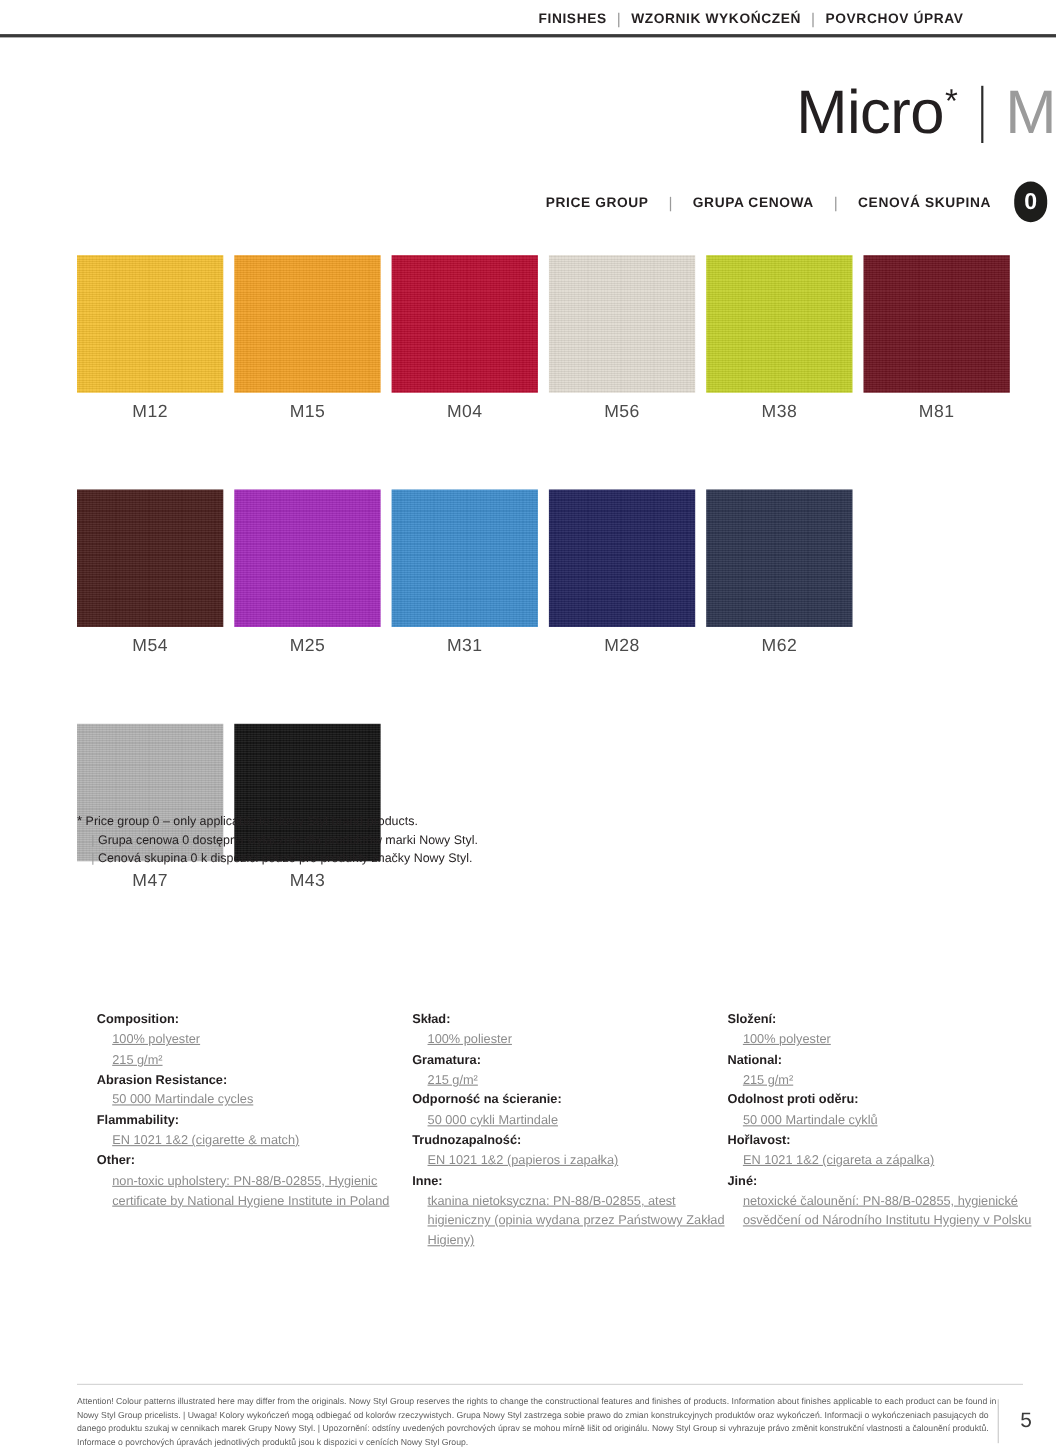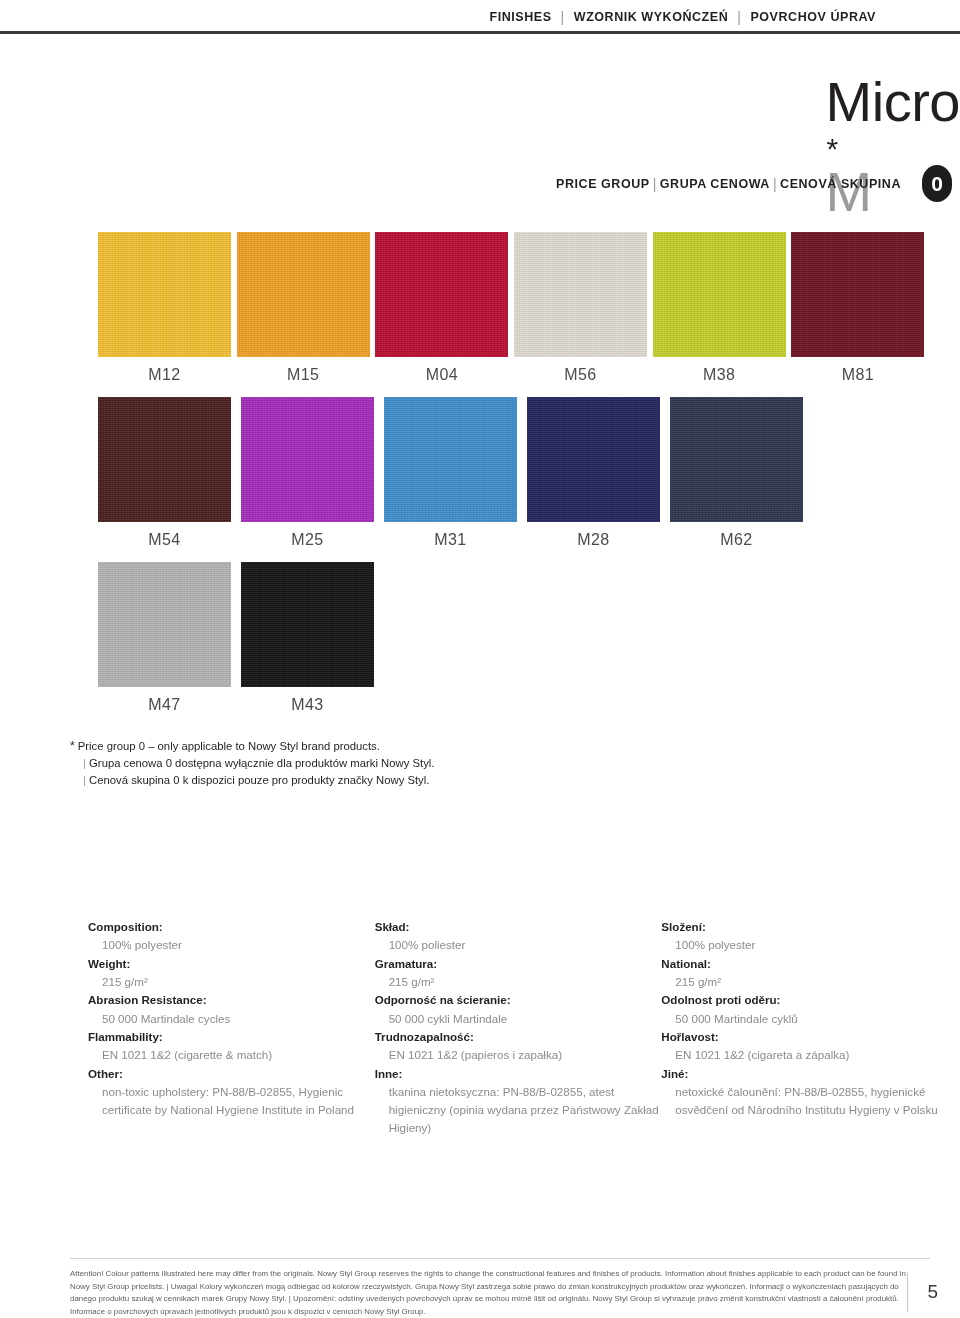--- a/index.html
+++ b/index.html
@@ -16,38 +16,38 @@
     display:flex;align-items:center;justify-content:flex-end;
     padding-right:0;box-sizing:border-box;
   }
   .topbar-inner{display:flex;align-items:center;gap:9px;
     font-size:12.5px;font-weight:bold;letter-spacing:.55px;color:#231f20;}
   .sep{color:#9a9a9a;font-weight:normal;font-size:14px;line-height:1;}
   .rule-top{position:absolute;top:31px;left:0;width:960px;height:3px;background:#3a3a3a;}
 
   
   .title-wrap{position:absolute;top:74px;right:0;display:flex;align-items:flex-start;
-    height:62px;line-height:1;flex-direction:column;}
+    height:62px;line-height:1;}
   .title-main{font-size:56px;font-weight:300;color:#231f20;letter-spacing:-0.5px;
     font-family:"Liberation Sans", sans-serif;}
   .title-star{font-size:30px;color:#231f20;vertical-align:super;position:relative;top:4px;left:1px;}
   .title-divider{width:2px;height:52px;background:#2b2b2b;margin:4px 20px 0 22px;}
   .title-second{font-size:56px;font-weight:300;color:#9b9b9b;letter-spacing:-0.5px;}
 
   
   .pricegroup{position:absolute;top:165px;right:8px;display:flex;align-items:center;gap:9px;}
-  .pg-text{display:flex;align-items:center;gap:3px;
+  .pg-text{display:flex;align-items:center;gap:18px;
     font-size:12.5px;font-weight:bold;letter-spacing:.55px;color:#231f20;}
   .pg-badge{width:30px;height:37px;border-radius:16px/18px;background:#1d1d1b;
     color:#ffffff;display:flex;align-items:center;justify-content:center;
     font-size:21px;font-weight:600;margin-left:12px;}
 
   
   .grid{position:absolute;top:232px;left:70px;width:860px;}
-  .row{display:flex;height:165px;margin-left:28px;}
+  .row{display:flex;height:213px;}
   .cell{width:143px;}
   .chip{width:133px;height:125px;position:relative;overflow:hidden;}
   .chip .tex{position:absolute;inset:0;
     background-image:
       repeating-linear-gradient(0deg, rgba(255,255,255,.10) 0px, rgba(255,255,255,.10) 1px, rgba(0,0,0,.10) 1px, rgba(0,0,0,.10) 2px),
       repeating-linear-gradient(90deg, rgba(255,255,255,.05) 0px, rgba(255,255,255,.05) 2px, rgba(0,0,0,.05) 2px, rgba(0,0,0,.05) 3px);
     opacity:.55;}
   .chip-label{font-size:16px;color:#4b4b4b;text-align:center;
     width:133px;margin-top:9px;letter-spacing:.4px;}
 
@@ -56,21 +56,21 @@
     font-size:11.3px;line-height:1.52;color:#231f20;}
   .footnote .star{font-size:12px;}
   .fn-line{display:block;}
   .fn-ind{padding-left:13px;}
   .fn-bar{color:#9a9a9a;}
 
   
   .specs{position:absolute;top:918px;left:88px;width:860px;display:flex;}
   .spec-col{width:290px;font-size:11.6px;line-height:1.58;}
   .spec-label{font-weight:bold;color:#231f20;}
-  .spec-value{color:#8c8c8c;padding-left:14px;}
+  .spec-value{color:#8c8c8c;padding-left:14px;text-decoration:underline;}
 
   
   .rule-bottom{position:absolute;top:1258px;left:70px;width:860px;height:1px;background:#d2d2d2;}
   .disclaimer{position:absolute;top:1268px;left:70px;width:845px;
     font-size:7.9px;line-height:1.60;color:#5d5d5d;text-align:left;}
   .pagenum{position:absolute;top:1281px;right:22px;font-size:19px;color:#3b3b3b;}
   .page-sep{position:absolute;top:1272px;right:52px;width:1px;height:40px;background:#c8c8c8;}
 </style>
 </head>
 <body>
@@ -196,21 +196,20 @@
   <div class="footnote">
     <span class="fn-line"><span class="star">*</span>&nbsp;<span>Price group 0 – only applicable to Nowy Styl brand products.</span></span>
     <span class="fn-line fn-ind"><span class="fn-bar">|</span>&nbsp;<span>Grupa cenowa 0 dostępna wyłącznie dla produktów marki Nowy Styl.</span></span>
     <span class="fn-line fn-ind"><span class="fn-bar">|</span>&nbsp;<span>Cenová skupina 0 k dispozici pouze pro produkty značky Nowy Styl.</span></span>
   </div>
 
   <div class="specs">
     <div class="spec-col" id="spec0">
         <div class="spec-label">Composition:</div>
         <div class="spec-value">100% polyester</div>
-        <div class="spec-label">Weight:</div>
         <div class="spec-value">215 g/m²</div>
         <div class="spec-label">Abrasion Resistance:</div>
         <div class="spec-value">50 000 Martindale cycles</div>
         <div class="spec-label">Flammability:</div>
         <div class="spec-value">EN 1021 1&amp;2 (cigarette &amp; match)</div>
         <div class="spec-label">Other:</div>
         <div class="spec-value">non-toxic upholstery: PN-88/B-02855, Hygienic certificate by National Hygiene Institute in Poland</div>
       </div>
     <div class="spec-col" id="spec1">
         <div class="spec-label">Skład:</div>

